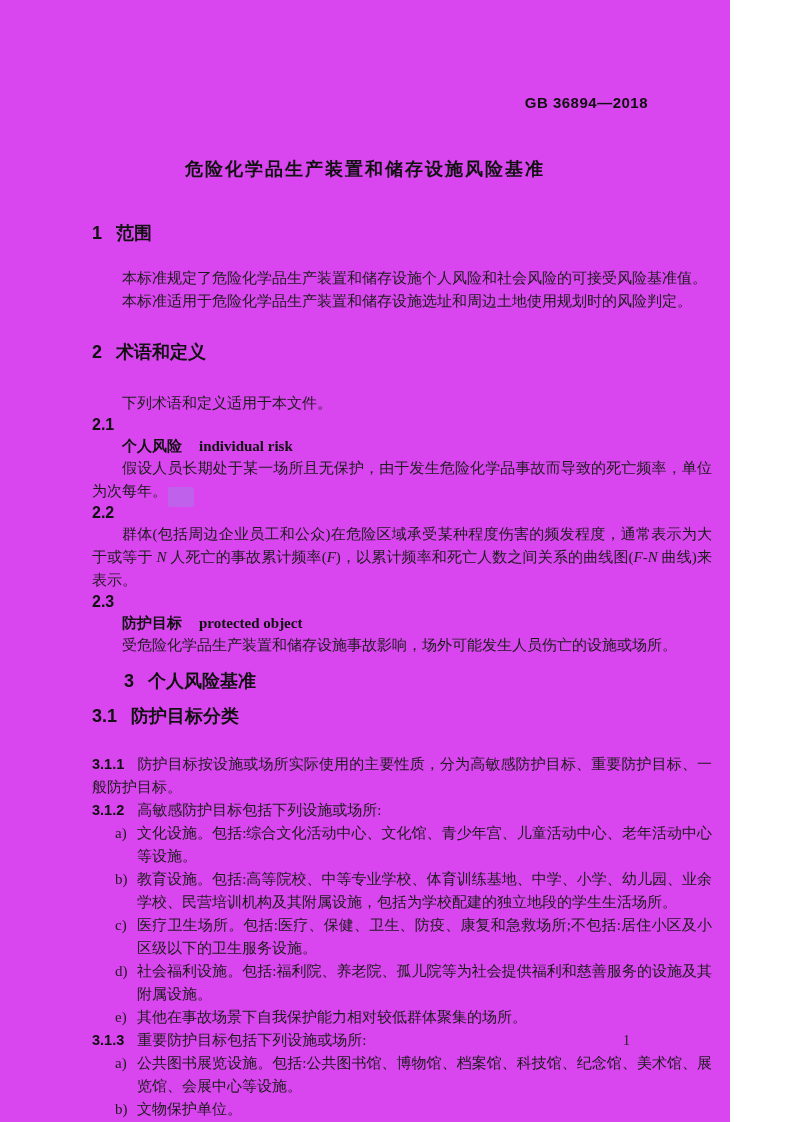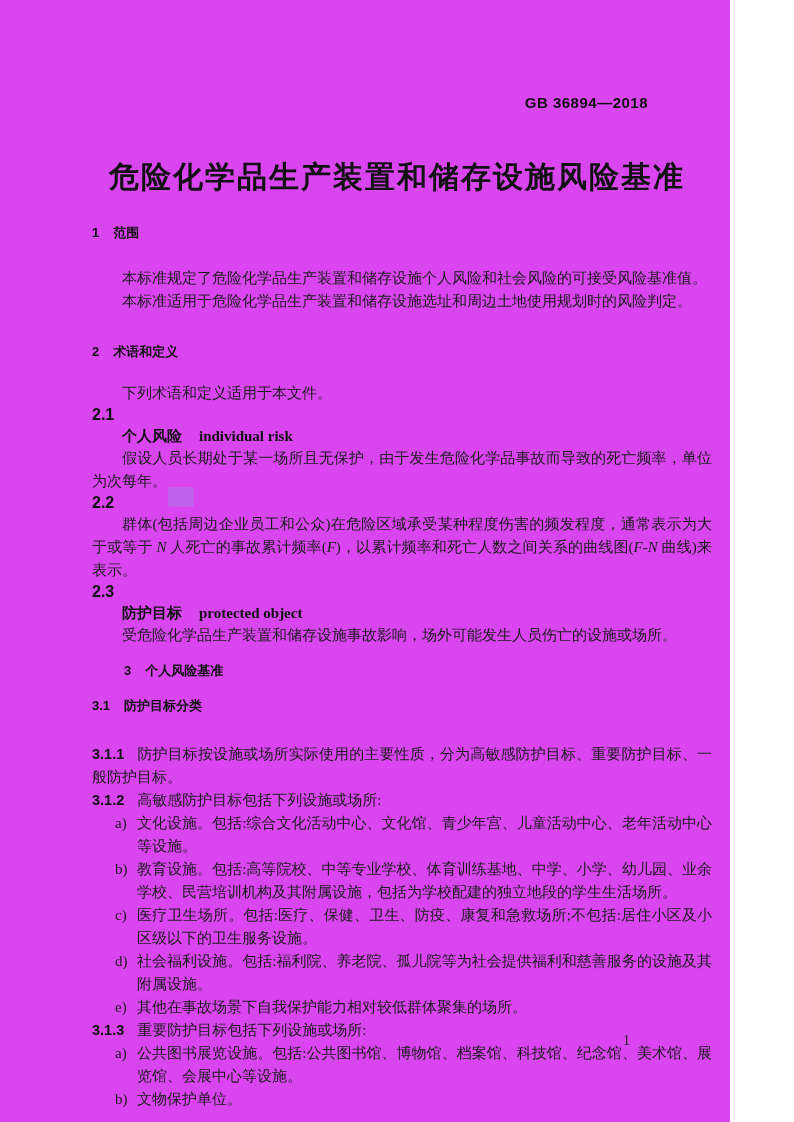--- a/index.html
+++ b/index.html
@@ -15,37 +15,36 @@
   .hdr-num {
     position:absolute; top:94px; right:82px;
     font-family:"Liberation Sans", sans-serif;
     font-weight:bold; font-size:15px; letter-spacing:0.5px;
     color:#111;
   }
   .doc-title {
     position:absolute; top:157px; left:0; width:100%;
     text-align:center;
     font-family:"Liberation Sans", sans-serif;
-    font-weight:bold; font-size:30px; letter-spacing:2px;
+    font-weight:bold; font-size:18px; letter-spacing:2px;
     color:#111;
-    padding-left:32px;
   }
   .content {
     position:absolute; top:224px; left:92px; width:620px;
   }
   p { margin:0; line-height:23px; text-align:justify; }
   .ind { text-indent:2em; }
   .h-sec {
     font-family:"Liberation Sans", sans-serif;
-    font-weight:bold; font-size:13px; color:#111;
+    font-weight:bold; font-size:18px; color:#111;
     line-height:18px;
   }
   .h-sec .num { margin-right:14px; }
   .sec1-h { margin-bottom:25px; }
-  .sec2-h { margin-top:30px; margin-bottom:21px; }
+  .sec2-h { margin-top:30px; margin-bottom:31px; }
   .sec3-h { margin-top:15px; margin-bottom:0;margin-left:32px; }
   .sub-h  { margin-top:17px; margin-bottom:16px; }
   .term-num {
     font-family:"Liberation Sans", sans-serif;
     font-weight:bold; font-size:16px; line-height:20px; color:#111;
   }
   .term-line {
     padding-left:30px; line-height:22px;
     font-family:"Liberation Sans", sans-serif;
     font-weight:bold; font-size:15px; color:#111;

